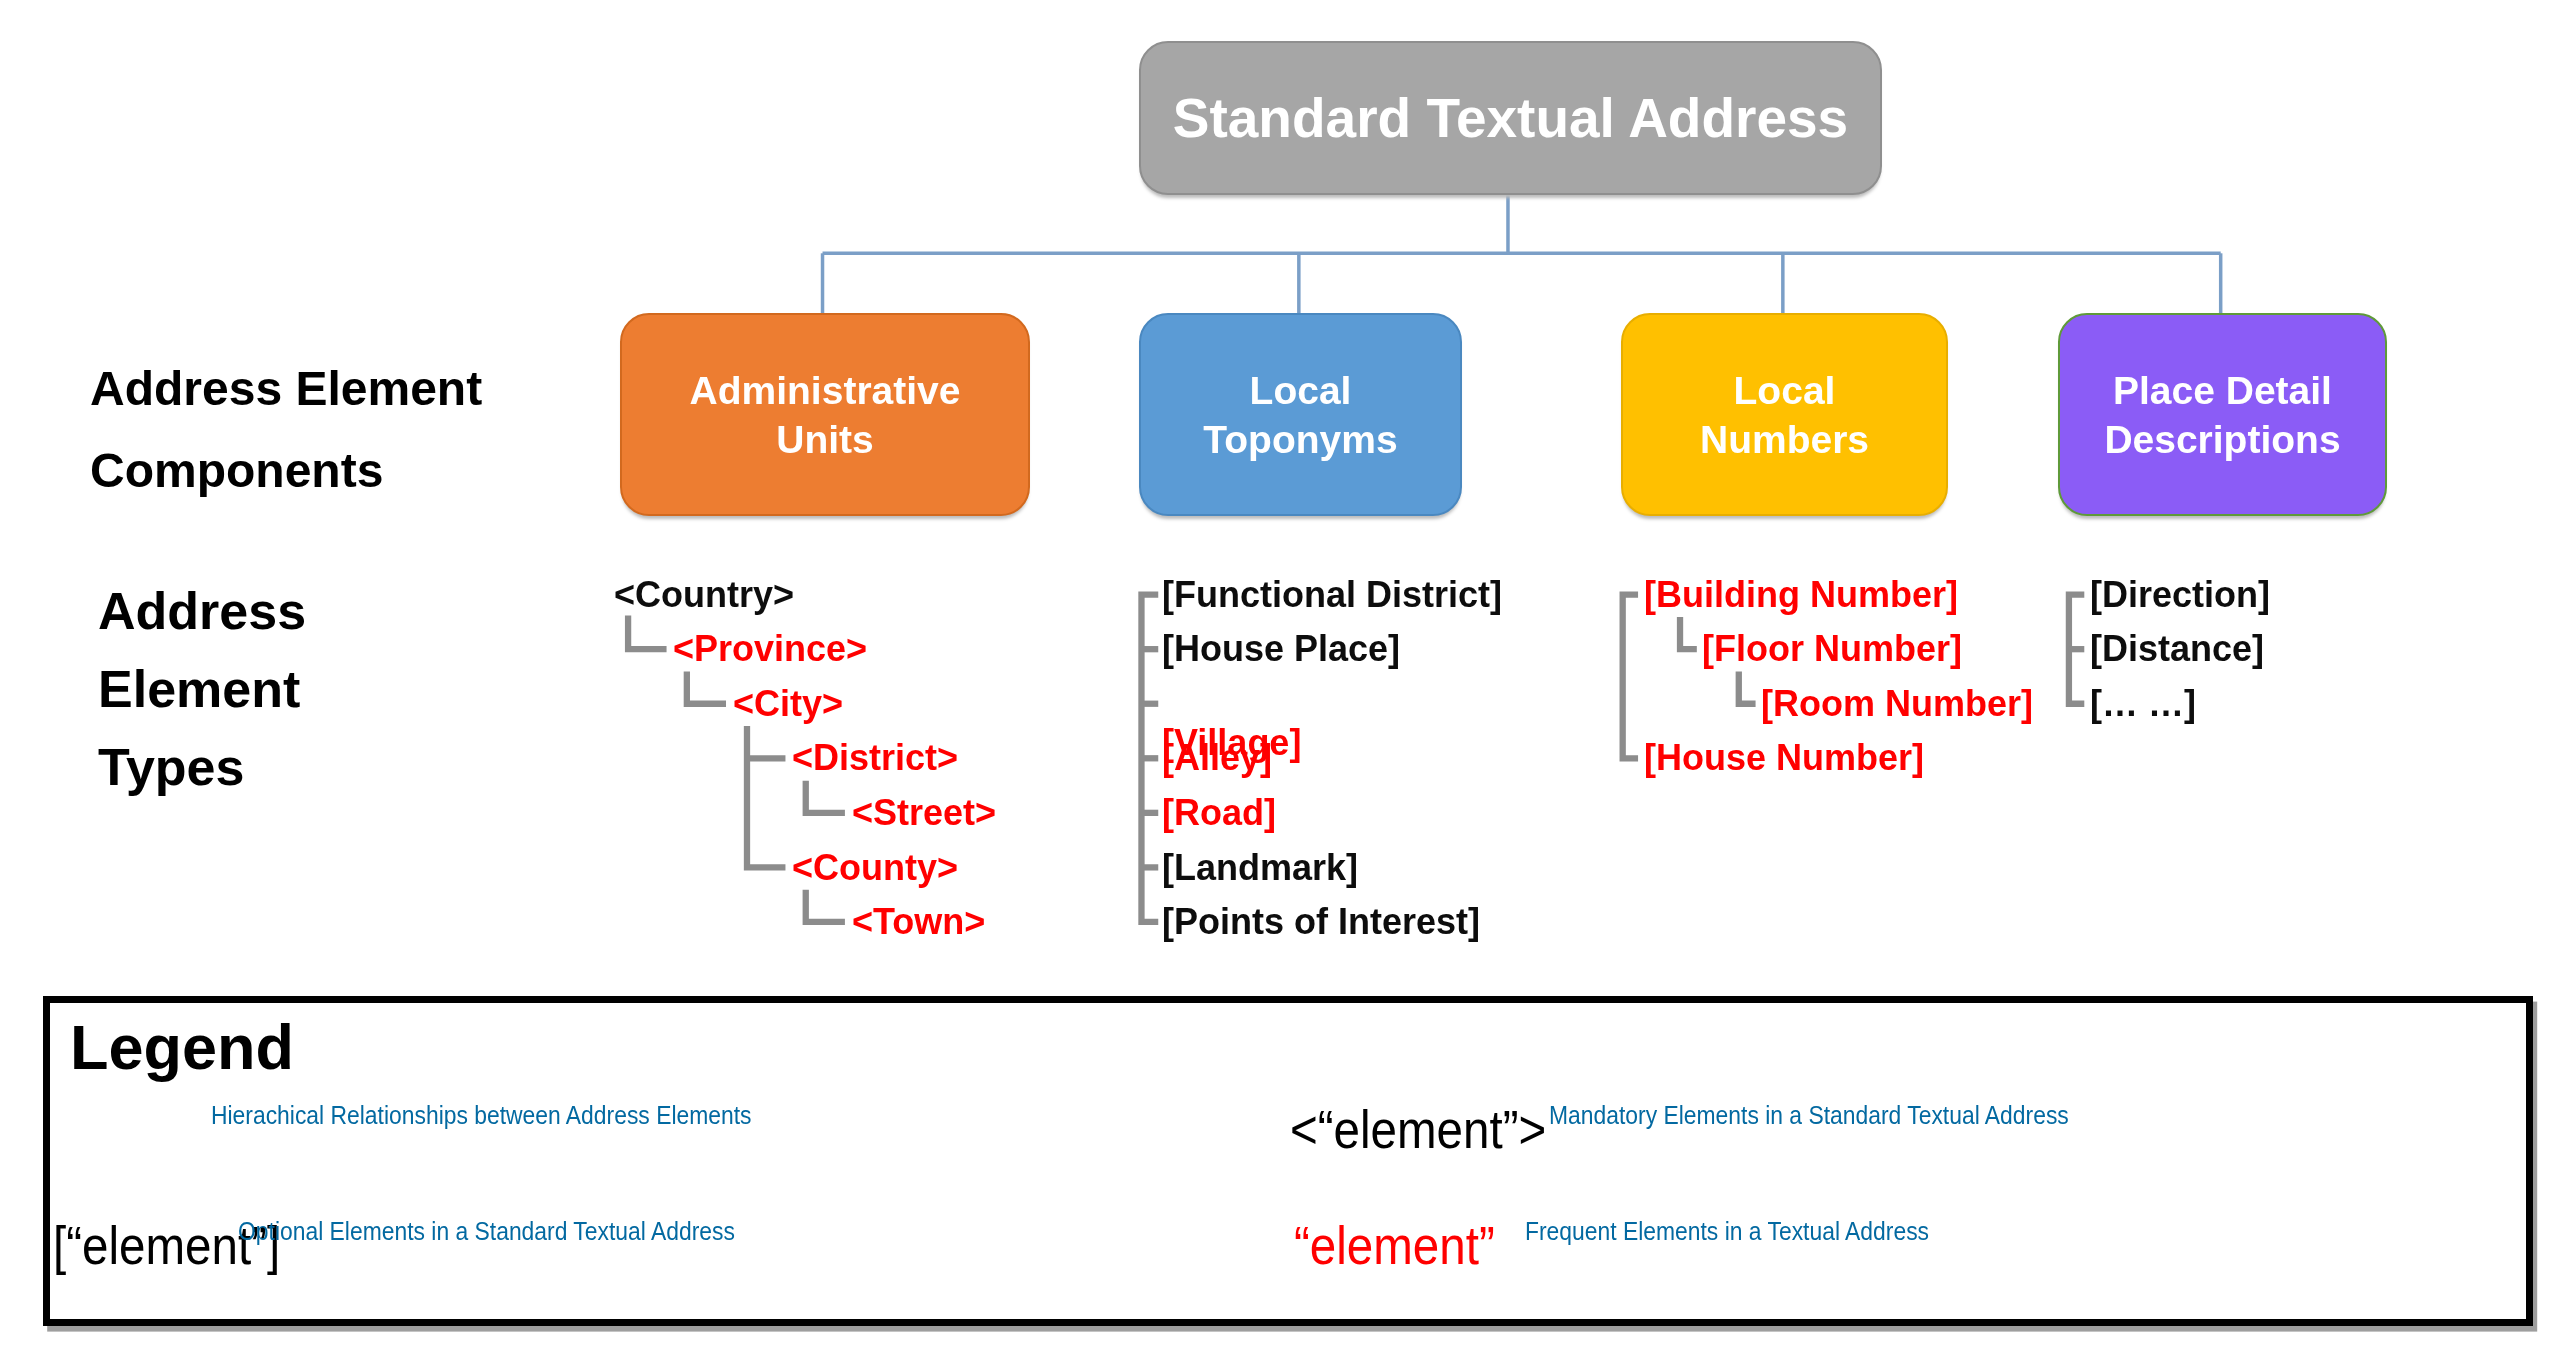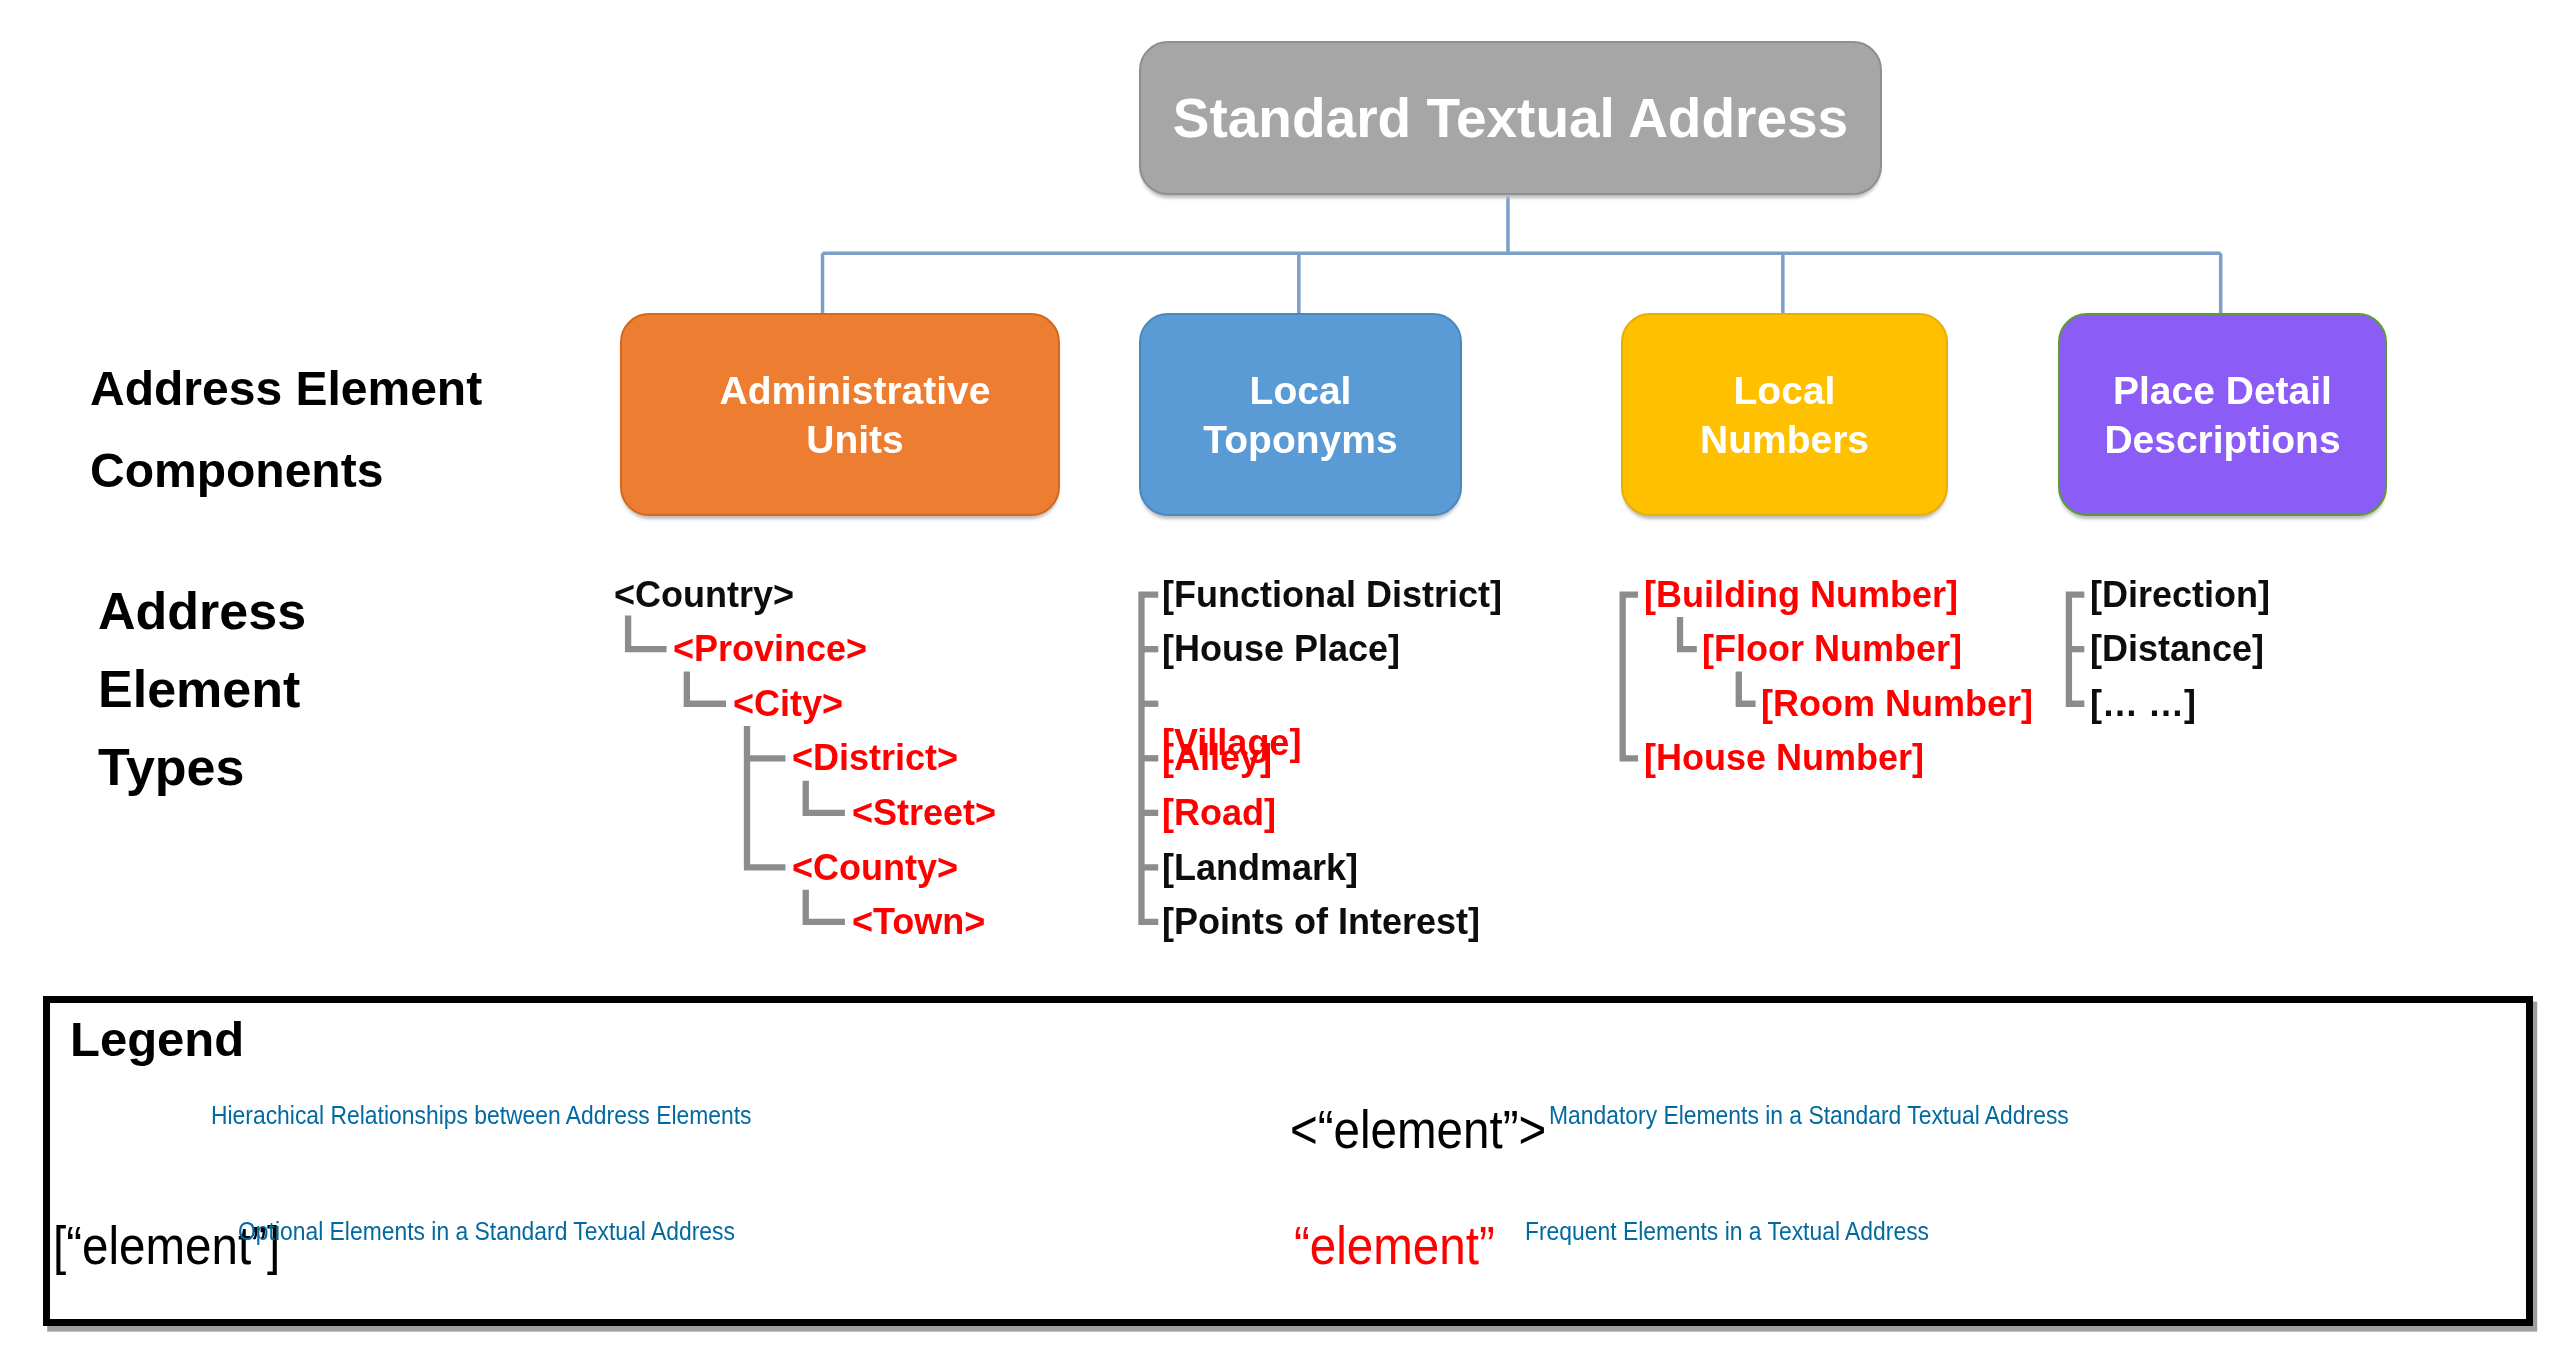--- a/index.html
+++ b/index.html
@@ -6,35 +6,35 @@
   #canvas{position:relative;width:2576px;height:1362px;background:#ffffff;overflow:hidden;
           font-family:"Liberation Sans", sans-serif;}
   #wires{position:absolute;left:0;top:0;width:2576px;height:1362px;}
 
   .node{position:absolute;display:flex;align-items:center;justify-content:center;
         border-radius:29px;color:#ffffff;font-weight:bold;text-align:center;
         white-space:pre-line;box-shadow:0 4.9px 3.5px -2.1px #bcbcbc;}
   .root-node{left:1139px;top:41px;width:739px;height:150px;background:#A6A6A6;
              border:2.1px solid #8f8f8f;font-size:55px;line-height:64px;}
   .comp{top:313px;height:199px;font-size:39px;line-height:49px;}
-  .comp-admin{left:620px;width:406px;background:#ED7D31;border:2.1px solid #d2691e;padding-left:30px;}
+  .comp-admin{left:620px;width:406px;background:#ED7D31;border:2.1px solid #d2691e;}
   .comp-topo{left:1139px;width:319px;background:#5B9BD5;border:2.1px solid #4a88c0;}
   .comp-num{left:1621px;width:323px;background:#FFC000;border:2.1px solid #e8ae00;}
   .comp-place{left:2058px;width:325px;background:#8b5cf6;border:2.1px solid #5f9a39;}
 
   .side-label{position:absolute;font-weight:bold;color:#000;white-space:pre-line;}
   .side-components{left:90px;top:348px;font-size:48px;line-height:82px;}
   .side-types{left:98px;top:572px;font-size:52px;line-height:78px;}
 
   .titem{position:absolute;font-weight:bold;font-size:36px;line-height:43px;color:#0d0d0d;white-space:nowrap;}
   .titem[data-color="red"]{color:#FF0000;}
 
   .legend-box{position:absolute;left:43px;top:996px;width:2476px;height:316px;
               border:7px solid #000;background:#fff;box-shadow:4.2px 5.6px 0 #9e9e9e;}
-  .legend-title{position:absolute;left:70px;top:1011px;font-size:49px;font-weight:bold;color:#000;}
+  .legend-title{position:absolute;left:70px;top:1011px;font-size:63px;font-weight:bold;color:#000;}
   .ltext{position:absolute;font-size:26px;color:#0369a1;white-space:nowrap;}
   .lsym{position:absolute;font-size:54px;font-weight:normal;color:#000;white-space:nowrap;}
   .lsym.red{color:#FF0000;}
   .cond{display:inline-block;transform:scaleX(0.88);transform-origin:0 50%;}
 </style>
 </head>
 <body>
 
 <div id="canvas">
 

